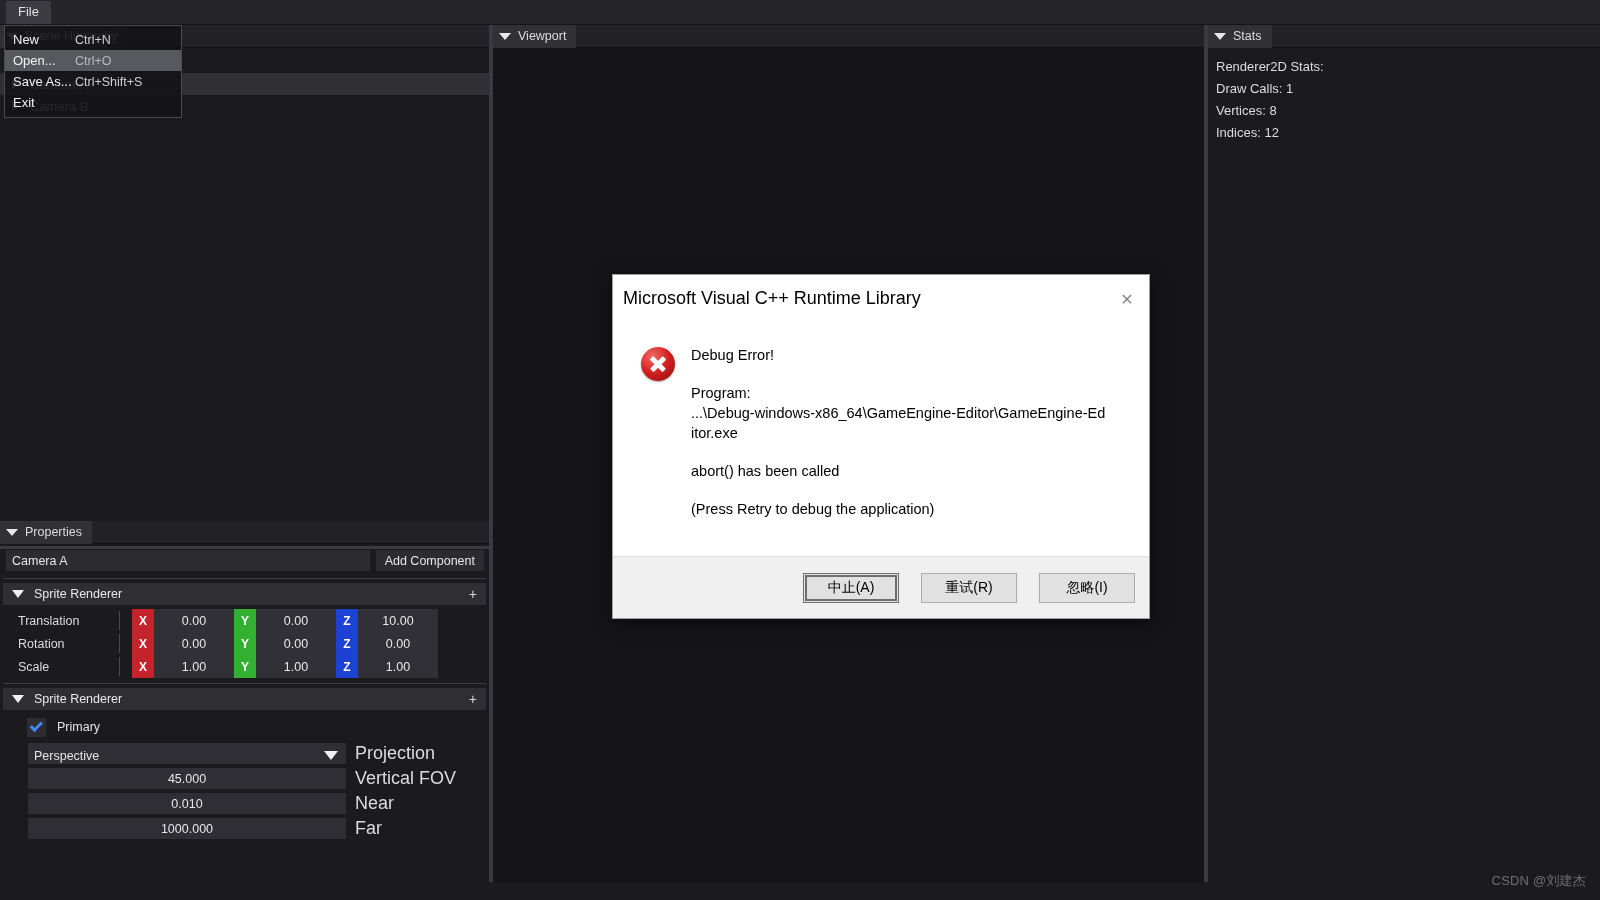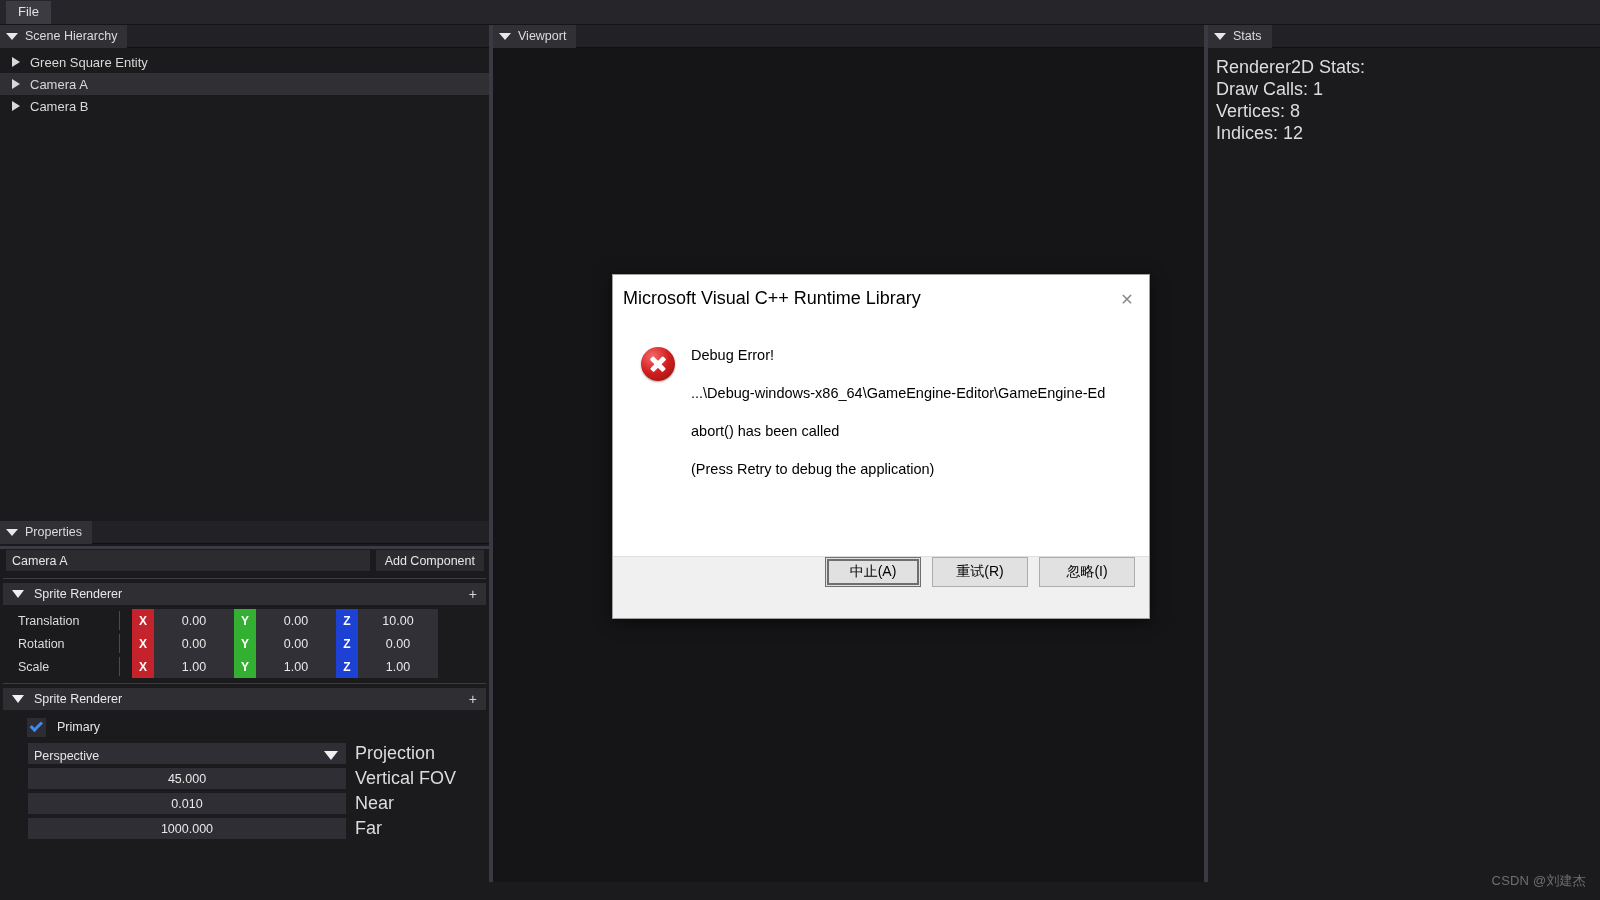--- a/index.html
+++ b/index.html
@@ -156,21 +156,21 @@
     background: #1b1b1e; display: flex; flex-direction: column;
   }
   .viewport-canvas { flex: 1 1 auto; background: #151518; }
 
   
   .stats {
     position: absolute; left: 1208px; top: 25px; width: 392px; height: 857px;
     background: #1b1b1e; display: flex; flex-direction: column;
   }
   .stats-body { padding: 8px 0 0 8px; }
-  .stats-line { color: #dddddd; font-size: 18px; line-height: 22px; }
+  .stats-line { color: #dddddd; font-size: 13px; line-height: 22px; }
 
   
   .watermark {
     position: absolute; right: 14px; bottom: 10px;
     color: #6e6e72; font-size: 13px; letter-spacing: .2px;
   }
 
   
   .dialog {
     position: absolute; left: 612px; top: 274px; width: 538px; height: 345px;
@@ -200,22 +200,22 @@
     content: ""; position: absolute; left: 50%; top: 50%;
     width: 18px; height: 4.5px; background: #fff; border-radius: 1px;
   }
   .err-icon::before { transform: translate(-50%,-50%) rotate(45deg); }
   .err-icon::after  { transform: translate(-50%,-50%) rotate(-45deg); }
   .dlg-text { margin-left: 16px; color: #000; font-size: 14.5px; line-height: 20px; }
   .dlg-text .blk { margin-bottom: 18px; }
   .dlg-text .blk:last-child { margin-bottom: 0; }
   .dlg-footer {
     flex: 0 0 62px; background: #f0f0f0; border-top: 1px solid #dfdfdf;
-    display: flex; justify-content: flex-end;
-    gap: 11px; padding-right: 14px;
+    display: flex; align-items: center; justify-content: flex-end;
+    gap: 22px; padding-right: 14px;
   }
   .dlg-btn {
     width: 96px; height: 30px; background: #e1e1e1;
     border: 1px solid #adadad; color: #000; font-size: 14px;
     display: flex; align-items: center; justify-content: center;
   }
   .dlg-btn.focused { outline: 2px solid #6e6e6e; outline-offset: -4px; border-color: #707070; }
 </style>
 </head>
 <body>
@@ -371,34 +371,54 @@
       <div class="stats-line">Draw Calls: 1</div>
       <div class="stats-line">Vertices: 8</div>
       <div class="stats-line">Indices: 12</div>
     </div>
   </div>
 
   <div class="menubar">
     <div class="menubar-item open">File</div>
   </div>
 
+  <div class="dropdown">
+    <div class="menu-row">
+      <span class="menu-label">New</span>
+      <span class="menu-accel">Ctrl+N</span>
+    </div>
+    <div class="menu-row highlight">
+      <span class="menu-label">Open...</span>
+      <span class="menu-accel">Ctrl+O</span>
+    </div>
+    <div class="menu-row">
+      <span class="menu-label">Save As...</span>
+      <span class="menu-accel">Ctrl+Shift+S</span>
+    </div>
+    <div class="menu-row">
+      <span class="menu-label">Exit</span>
+      <span class="menu-accel"></span>
+    </div>
+  </div>
 
   <div class="watermark">CSDN @刘建杰</div>
 
   <div class="dialog">
     <div class="dlg-title">
       <span class="dlg-title-text">Microsoft Visual C++ Runtime Library</span>
       <span class="dlg-close">✕</span>
     </div>
     <div class="dlg-body">
       <div class="err-icon"></div>
       <div class="dlg-text">
         <div class="blk">Debug Error!</div>
         <div class="blk">
+          <div>Program:</div>
           <div>...\Debug-windows-x86_64\GameEngine-Editor\GameEngine-Ed</div>
+          <div>itor.exe</div>
         </div>
         <div class="blk">abort() has been called</div>
         <div class="blk">(Press Retry to debug the application)</div>
       </div>
     </div>
     <div class="dlg-footer">
       <div class="dlg-btn focused">中止(A)</div>
       <div class="dlg-btn">重试(R)</div>
       <div class="dlg-btn">忽略(I)</div>
     </div>

